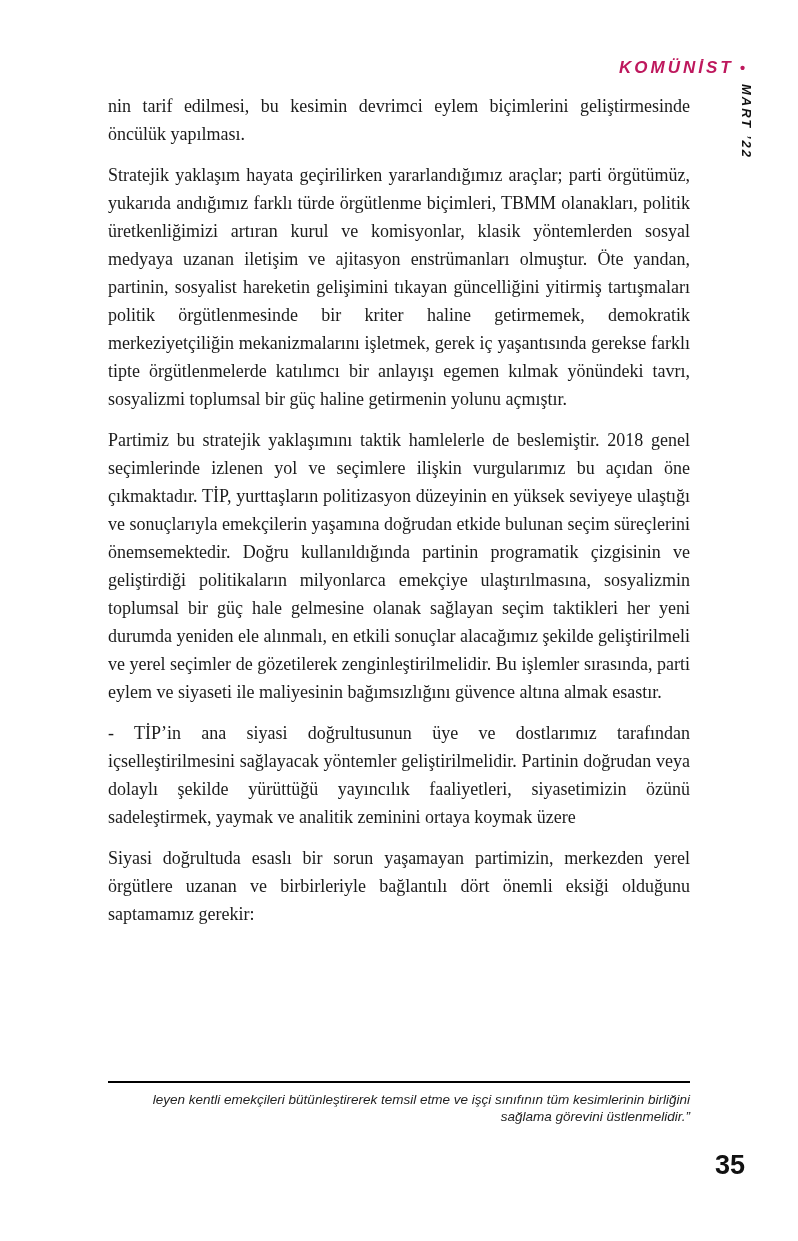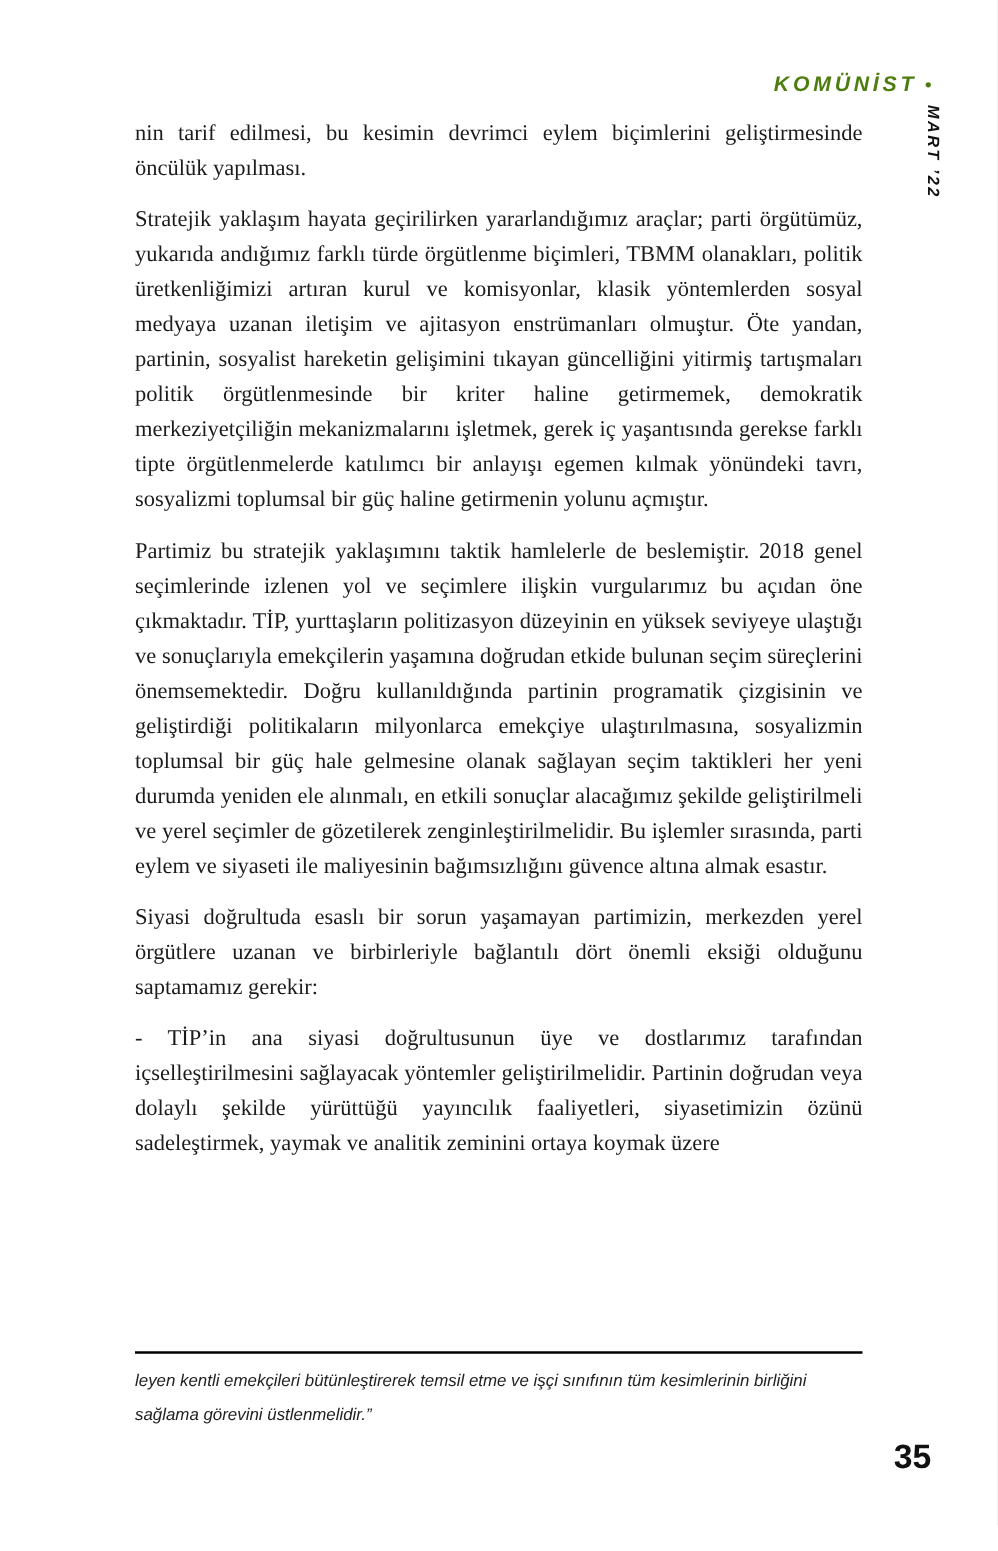--- a/index.html
+++ b/index.html
@@ -16,21 +16,21 @@
   
   .journal-header {
     position: absolute;
     top: 58px;
     right: 53px;
     font-family: "Liberation Sans", sans-serif;
     font-style: italic;
     font-weight: bold;
     font-size: 17px;
     letter-spacing: 3px;
-    color: #4d7c0f;
+    color: #be185d;
     white-space: nowrap;
   }
   .journal-header .dot {
     letter-spacing: 0;
     margin-left: 6px;
     font-size: 15px;
   }
   
   .issue-date {
     position: absolute;
@@ -70,23 +70,23 @@
     background: #000;
   }
   .footnote {
     position: absolute;
     left: 108px;
     top: 1091px;
     width: 582px;
     font-family: "Liberation Sans", sans-serif;
     font-style: italic;
     font-size: 13.5px;
-    line-height: 27px;
+    line-height: 17px;
     color: #222;
-    text-align: left;
+    text-align: right;
   }
   
   .page-number {
     position: absolute;
     top: 1150px;
     right: 53px;
     font-family: "Liberation Sans", sans-serif;
     font-weight: bold;
     font-size: 27px;
     color: #111;
@@ -100,22 +100,22 @@
   <div class="journal-header">
     <span>KOMÜNİST</span><span class="dot">•</span>
   </div>
 
   <div class="issue-date">MART ’22</div>
 
   <div class="body-column">
     <p>nin tarif edilmesi, bu kesimin devrimci eylem biçimlerini geliştirmesinde öncülük yapılması.</p>
     <p>Stratejik yaklaşım hayata geçirilirken yararlandığımız araçlar; parti örgütümüz, yukarıda andığımız farklı türde örgütlenme biçimleri, TBMM olanakları, politik üretkenliğimizi artıran kurul ve komisyonlar, klasik yöntemlerden sosyal medyaya uzanan iletişim ve ajitasyon enstrümanları olmuştur. Öte yandan, partinin, sosyalist hareketin gelişimini tıkayan güncelliğini yitirmiş tartışmaları politik örgütlenmesinde bir kriter haline getirmemek, demokratik merkeziyetçiliğin mekanizmalarını işletmek, gerek iç yaşantısında gerekse farklı tipte örgütlenmelerde katılımcı bir anlayışı egemen kılmak yönündeki tavrı, sosyalizmi toplumsal bir güç haline getirmenin yolunu açmıştır.</p>
     <p>Partimiz bu stratejik yaklaşımını taktik hamlelerle de beslemiştir. 2018 genel seçimlerinde izlenen yol ve seçimlere ilişkin vurgularımız bu açıdan öne çıkmaktadır. TİP, yurttaşların politizasyon düzeyinin en yüksek seviyeye ulaştığı ve sonuçlarıyla emekçilerin yaşamına doğrudan etkide bulunan seçim süreçlerini önemsemektedir. Doğru kullanıldığında partinin programatik çizgisinin ve geliştirdiği politikaların milyonlarca emekçiye ulaştırılmasına, sosyalizmin toplumsal bir güç hale gelmesine olanak sağlayan seçim taktikleri her yeni durumda yeniden ele alınmalı, en etkili sonuçlar alacağımız şekilde geliştirilmeli ve yerel seçimler de gözetilerek zenginleştirilmelidir. Bu işlemler sırasında, parti eylem ve siyaseti ile maliyesinin bağımsızlığını güvence altına almak esastır.</p>
+    <p>- TİP’in ana siyasi doğrultusunun üye ve dostlarımız tarafından içselleştirilmesini sağlayacak yöntemler geliştirilmelidir. Partinin doğrudan veya dolaylı şekilde yürüttüğü yayıncılık faaliyetleri, siyasetimizin özünü sadeleştirmek, yaymak ve analitik zeminini ortaya koymak üzere</p>
     <p>Siyasi doğrultuda esaslı bir sorun yaşamayan partimizin, merkezden yerel örgütlere uzanan ve birbirleriyle bağlantılı dört önemli eksiği olduğunu saptamamız gerekir:</p>
-    <p>- TİP’in ana siyasi doğrultusunun üye ve dostlarımız tarafından içselleştirilmesini sağlayacak yöntemler geliştirilmelidir. Partinin doğrudan veya dolaylı şekilde yürüttüğü yayıncılık faaliyetleri, siyasetimizin özünü sadeleştirmek, yaymak ve analitik zeminini ortaya koymak üzere</p>
   </div>
 
   <div class="footnote-rule"></div>
   <div class="footnote">leyen kentli emekçileri bütünleştirerek temsil etme ve işçi sınıfının tüm kesimlerinin birliğini sağlama görevini üstlenmelidir.”</div>
 
   <div class="page-number">35</div>
 
 </div>
 
 </body></html>

